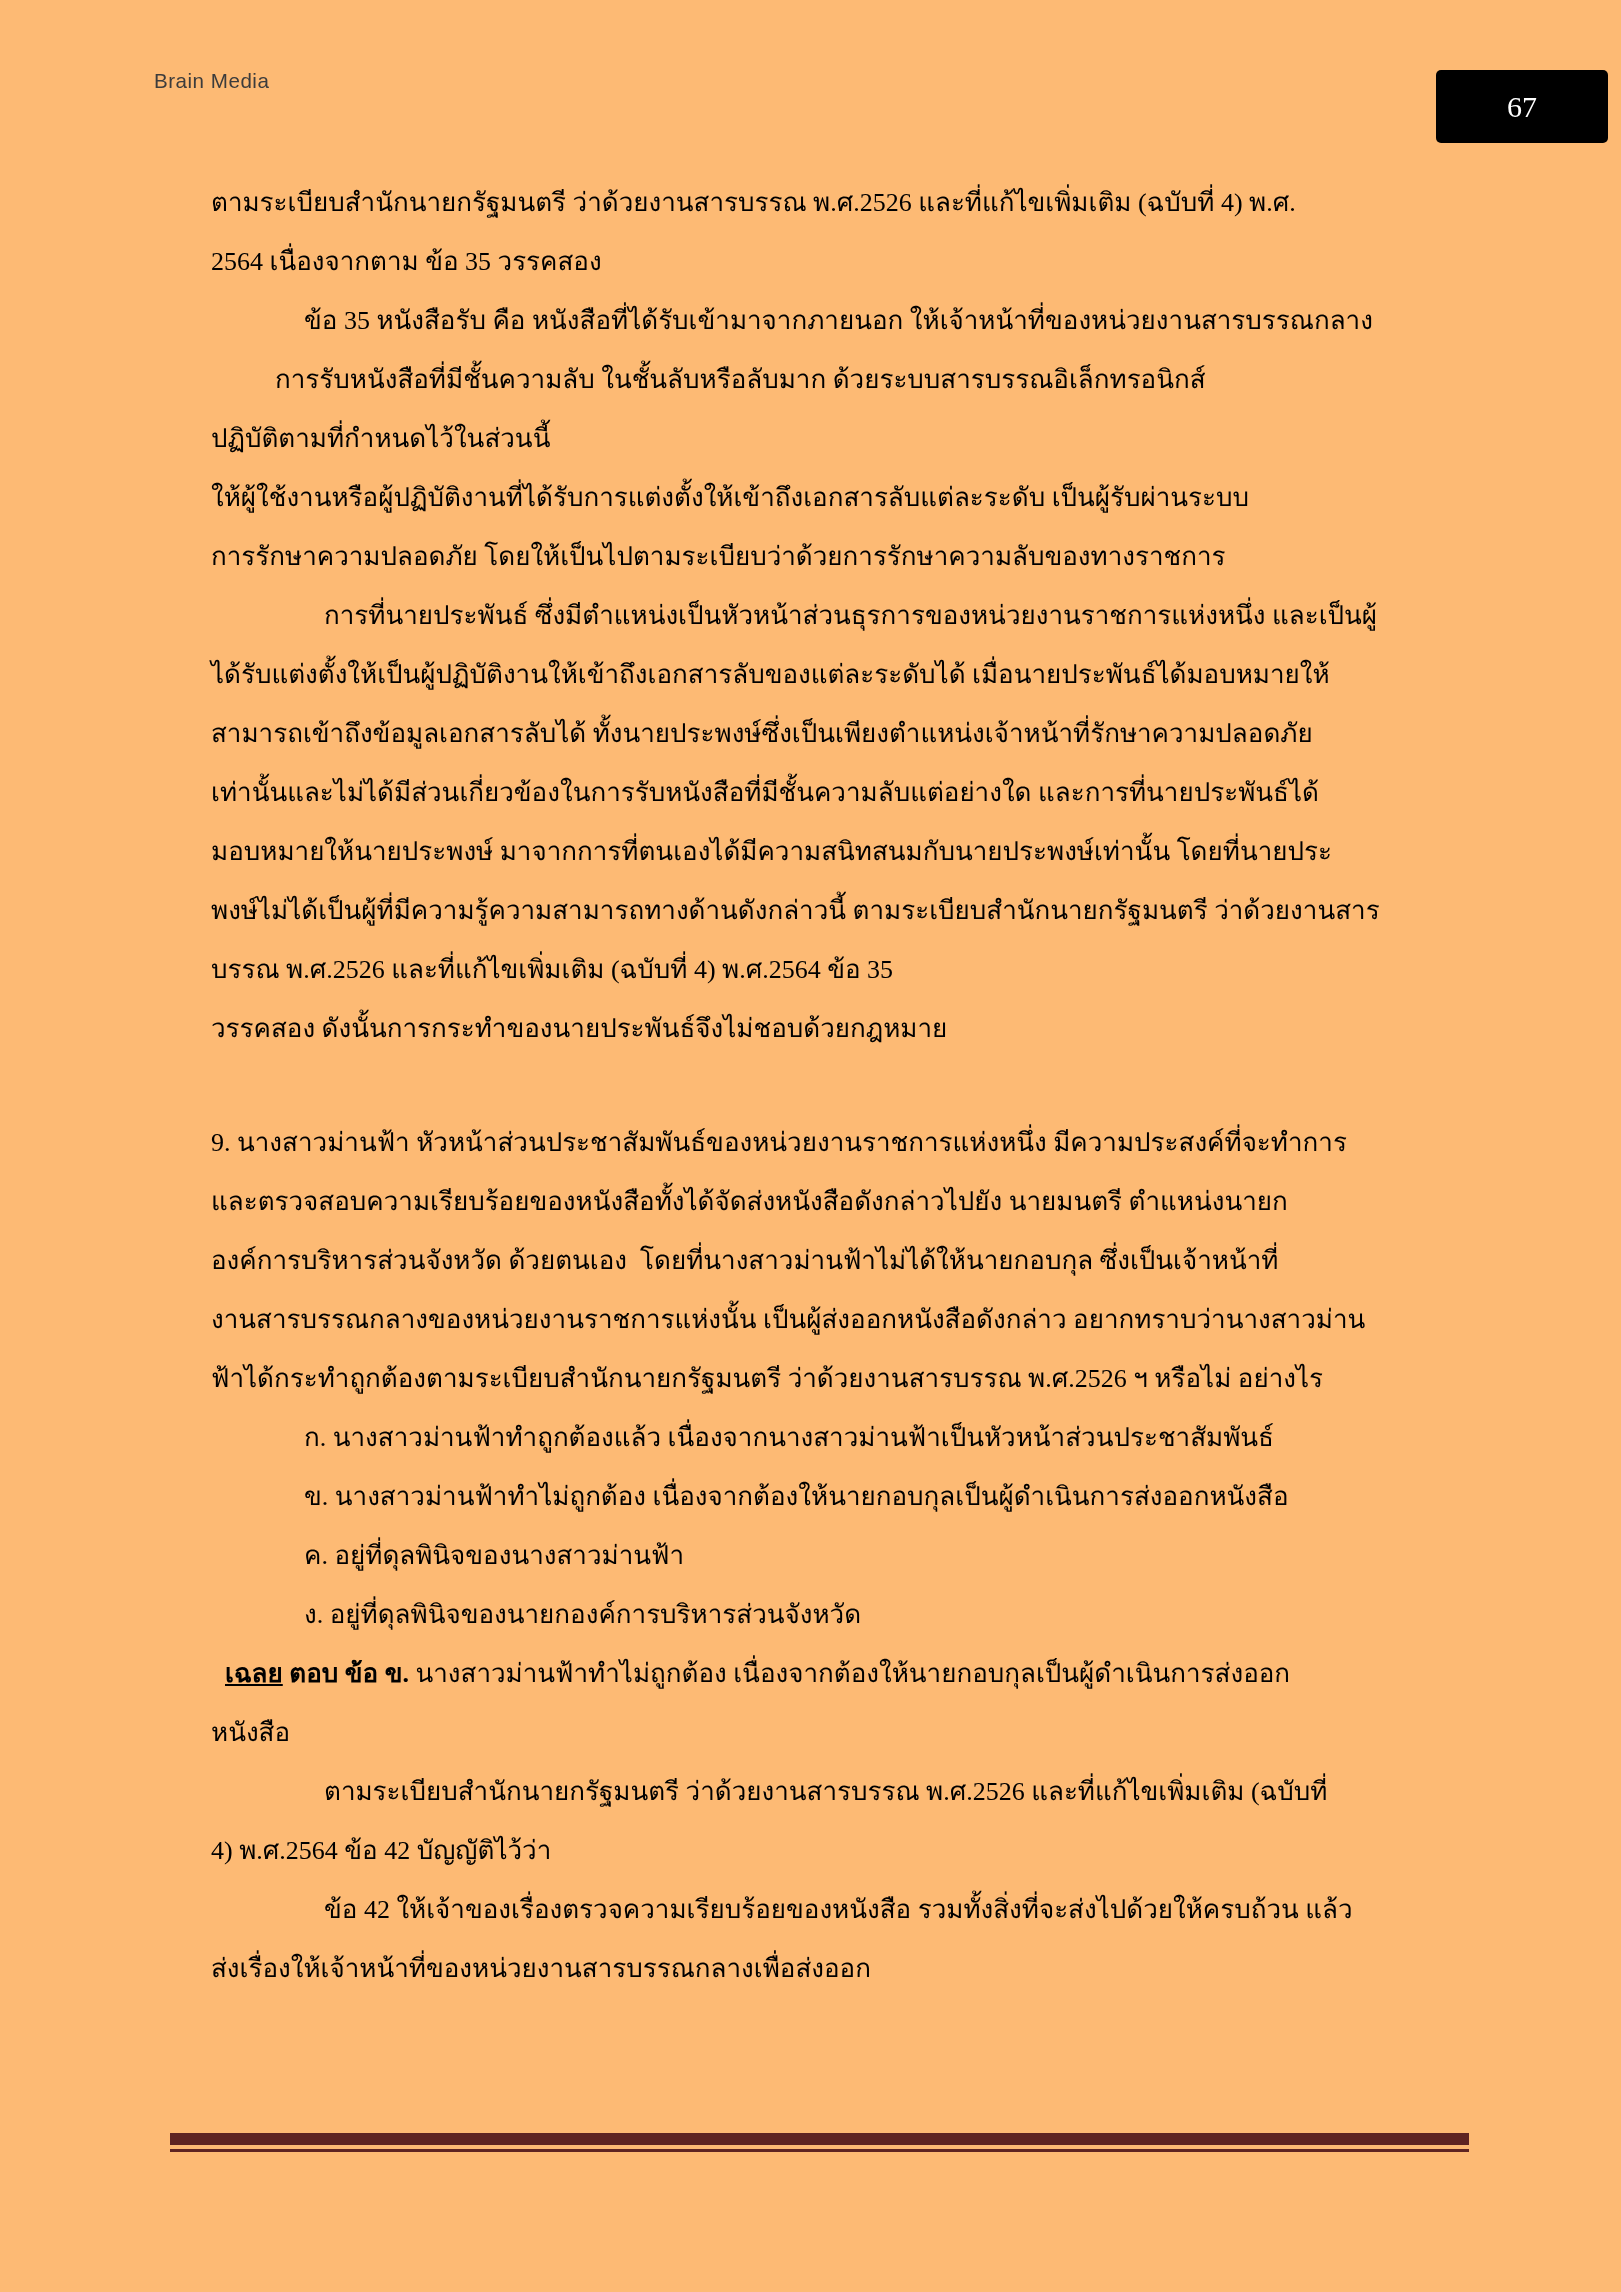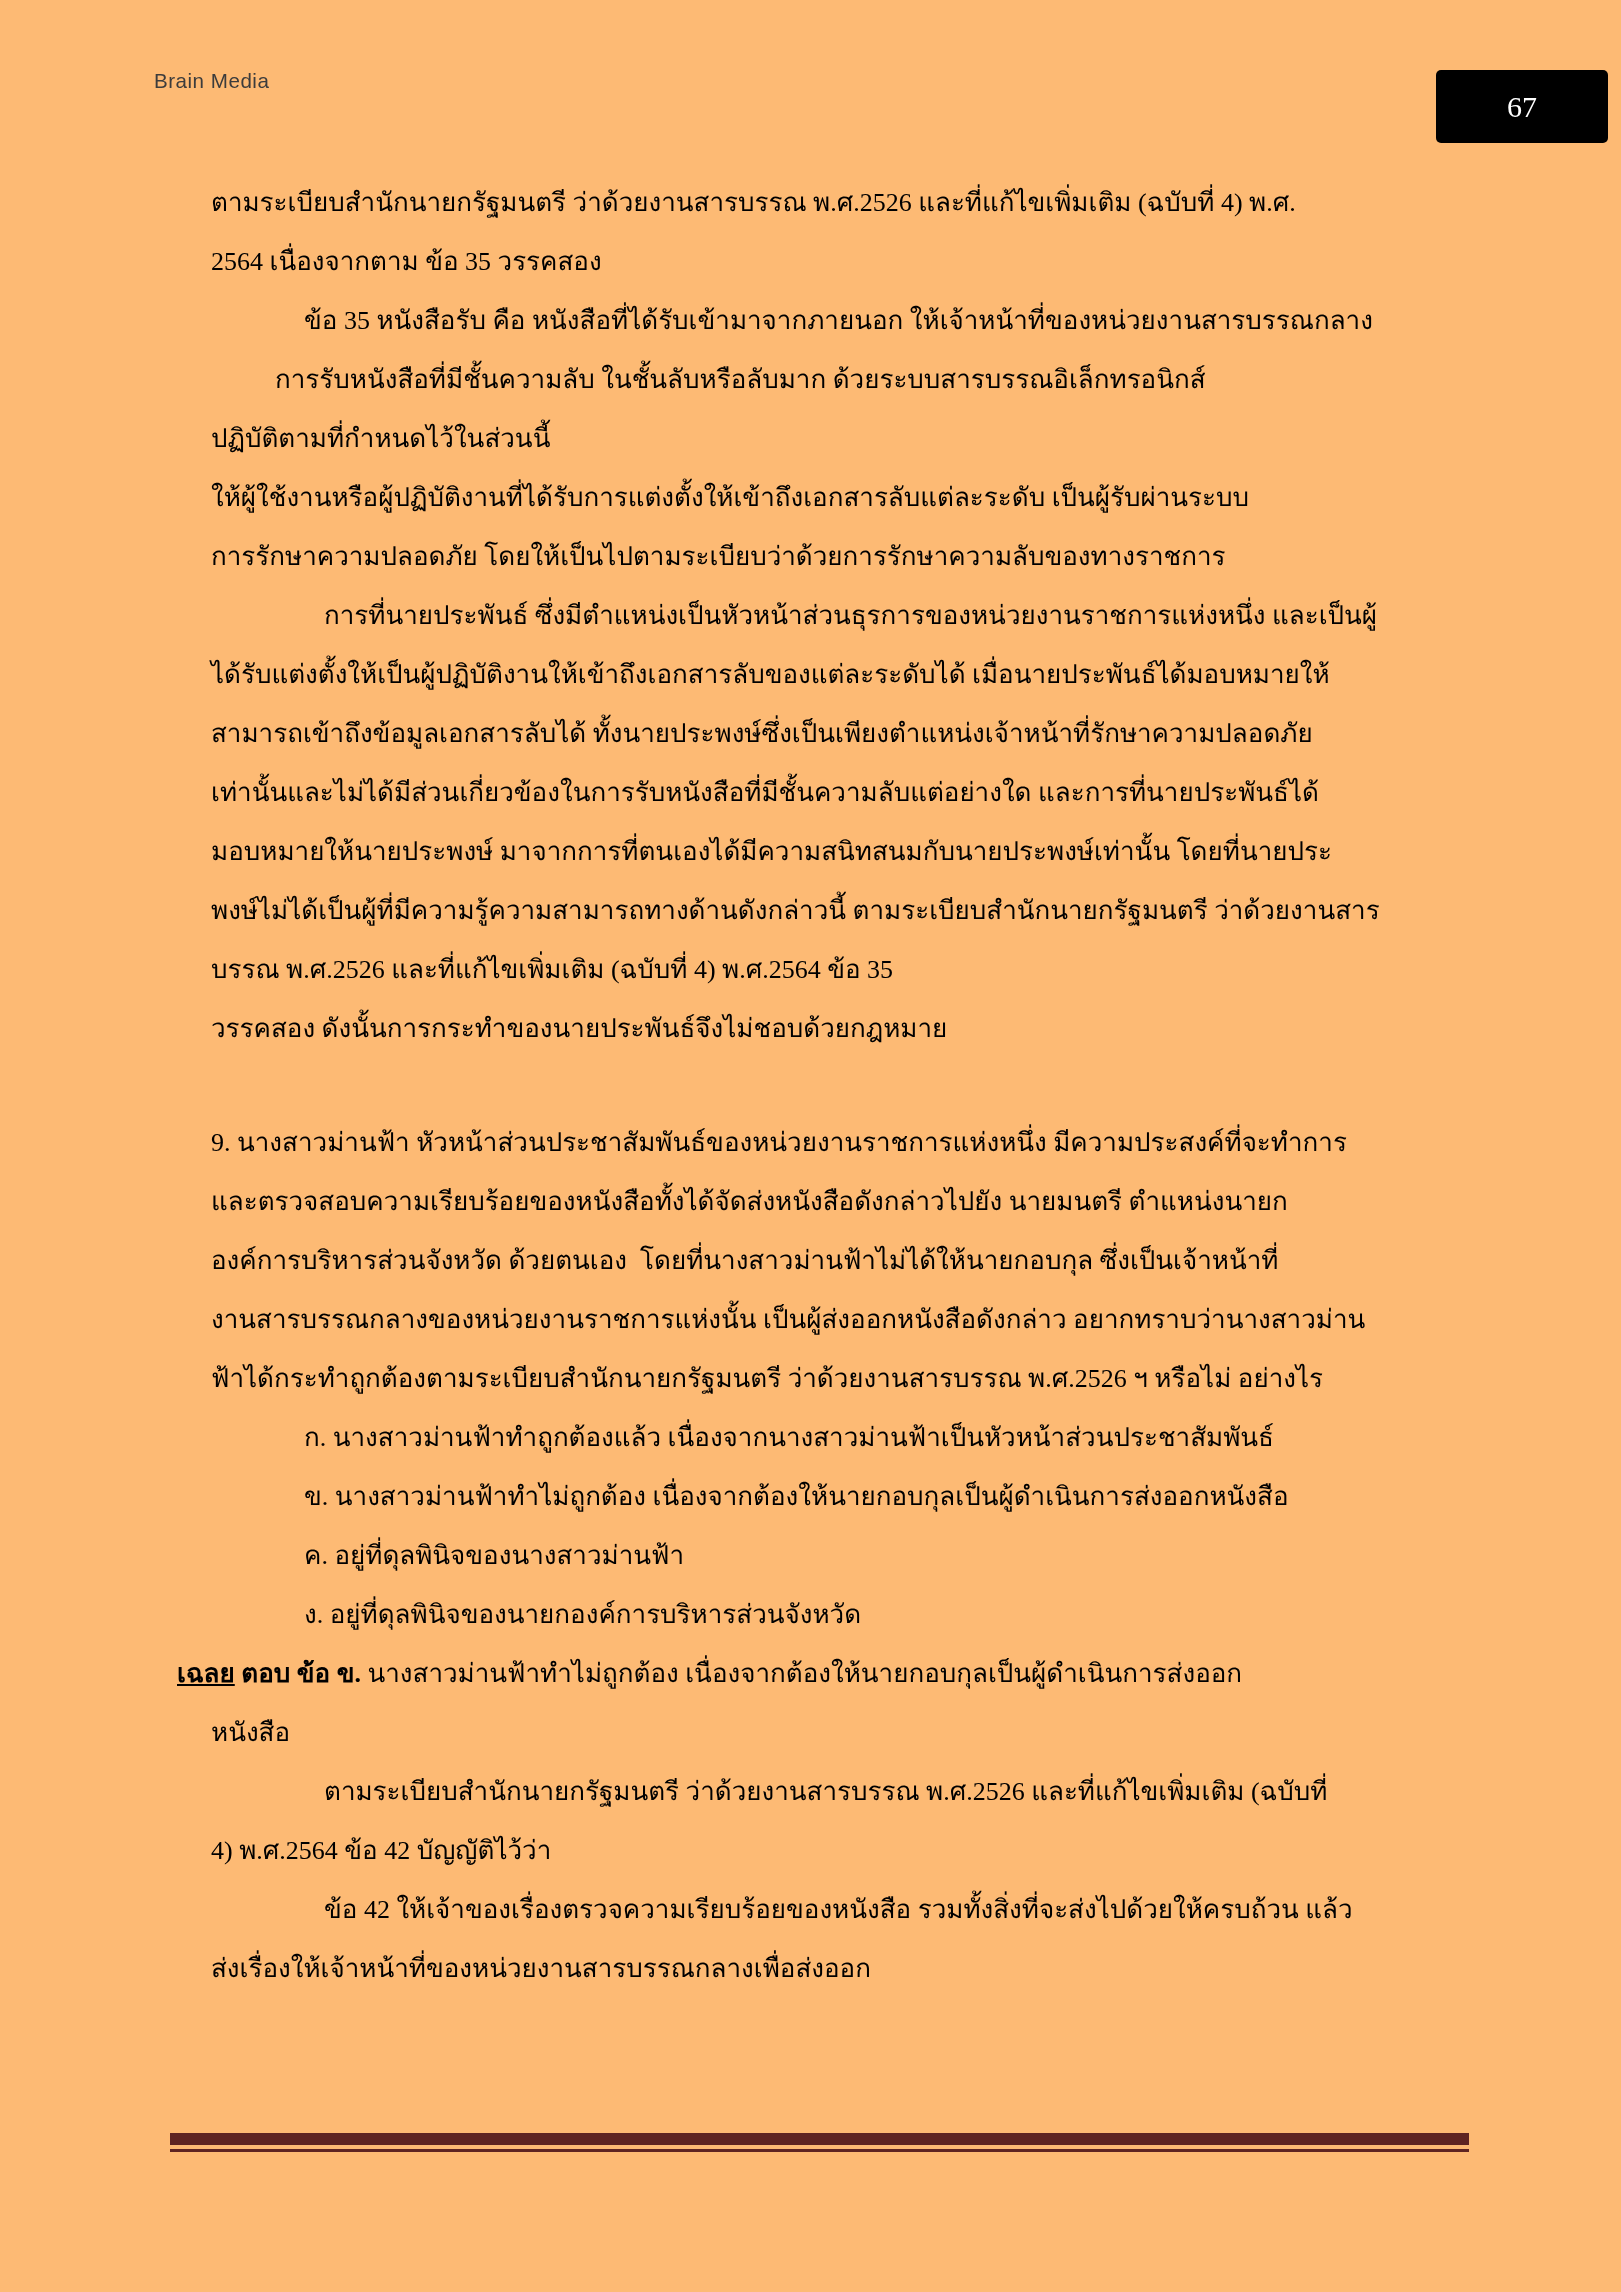--- a/index.html
+++ b/index.html
@@ -50,21 +50,21 @@
     line-height: 59px;
     font-size: 26px;
     white-space: pre;
   }
   .ind1 { padding-left: 64px; }
   .ind2 { padding-left: 93px; }
   .ind3 { padding-left: 113px; }
   .outdent { margin-left: -34px; }
   .blank { height: 55px; }
   .b { font-weight: bold; }
-  .u { text-decoration: underline; }
+  .u { text-decoration: underline; margin-left: 48px; }
   .footer-rule {
     position: absolute;
     left: 170px;
     top: 2133px;
     width: 1299px;
   }
   .footer-rule .thick { height: 11.8px; background: #5e2422; }
   .footer-rule .thin  { height: 2.9px;  background: #5e2422; margin-top: 3.9px; }
   .footer-text {
     position: absolute;

